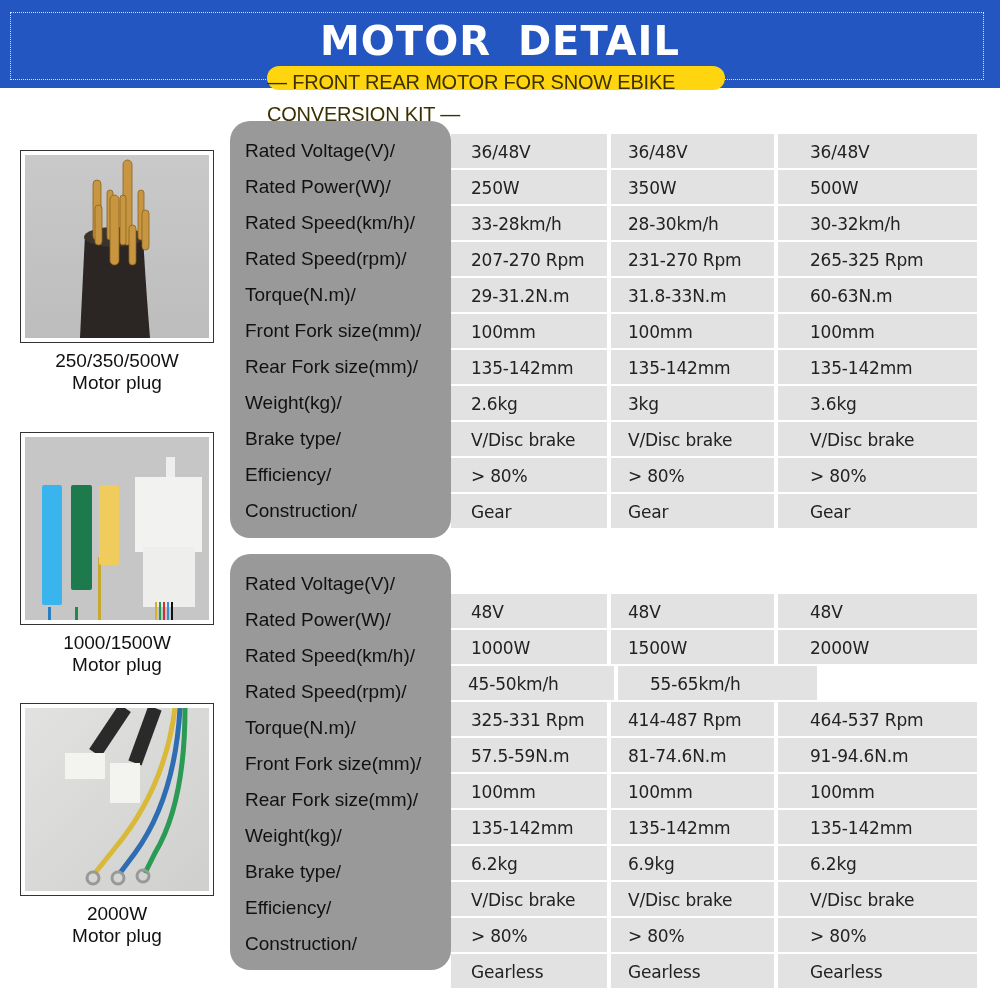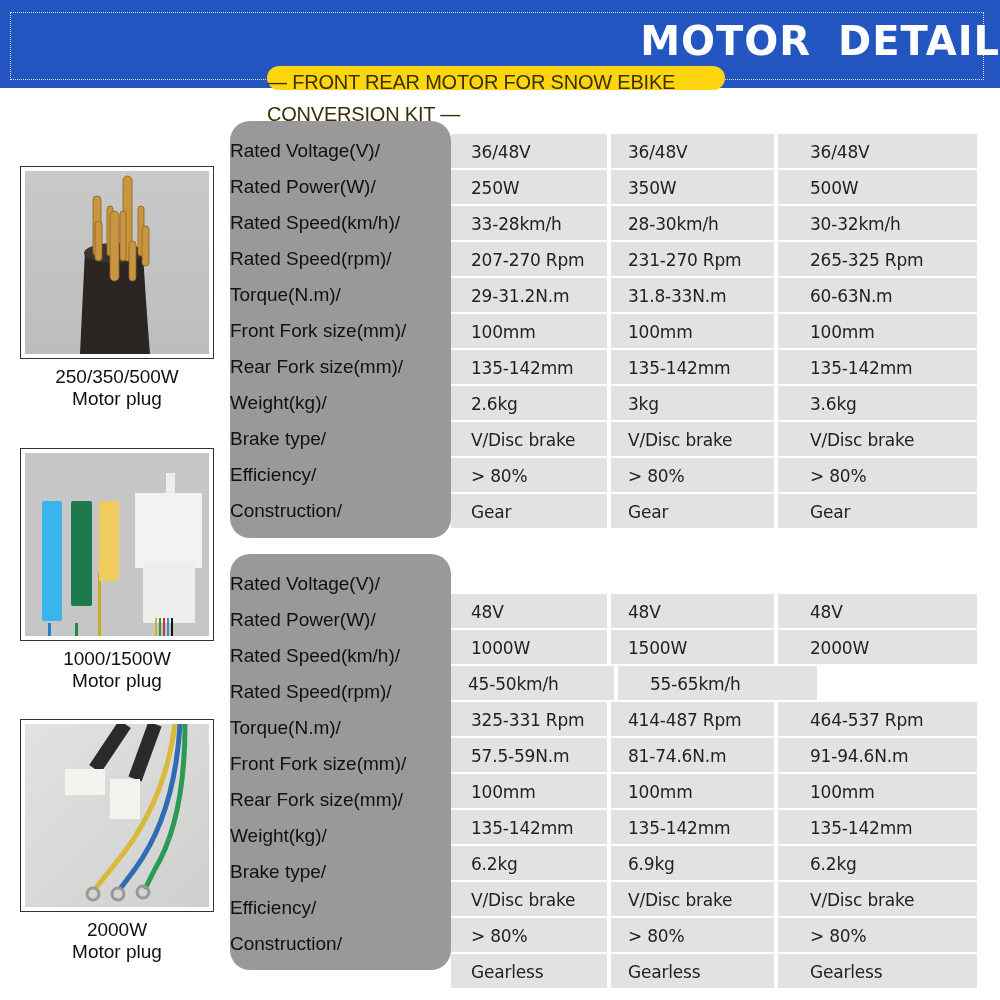--- a/index.html
+++ b/index.html
@@ -1,38 +1,38 @@
 <!DOCTYPE html>
 <html><head>
 <meta charset="utf-8">
 <style>
   * { box-sizing: border-box; margin: 0; padding: 0; }
   html, body { width: 1000px; height: 1000px; background: #ffffff; overflow: hidden; }
   body { position: relative; font-family: "Liberation Sans", sans-serif; color: #1a1a1a; }
 
   .banner { position: absolute; left: 0; top: 0; width: 1000px; height: 88px; background: #2456c2; }
   .banner-frame { position: absolute; left: 10px; top: 12px; width: 974px; height: 68px; border: 1px dotted #d9e2f5; }
-  .banner-title { position: absolute; left: 0; top: 18px; width: 1000px; text-align: right; color: #ffffff;
+  .banner-title { position: absolute; left: 0; top: 18px; width: 1000px; text-align: center; color: #ffffff;
     font-family: "DejaVu Sans", sans-serif; font-weight: bold; font-size: 40px; letter-spacing: 1px; word-spacing: 12px; }
   .banner-pill { position: absolute; left: 267px; top: 66px; width: 458px; height: 24px; background: #ffd50f;
     border-radius: 16px; text-align: left; line-height: 32px; font-size: 20px; color: #3a3000;
     font-family: "Liberation Sans", sans-serif; letter-spacing: -0.2px; }
 
-  .plug { position: absolute; left: 20px; width: 194px; margin-top: 16px; }
+  .plug { position: absolute; left: 20px; width: 194px; }
   .plug-photo { position: relative; width: 194px; height: 193px; border: 1px solid #333; background: #fff; padding: 4px; }
   .plug-photo .img { width: 100%; height: 100%; position: relative; overflow: hidden; }
   .plug-caption { text-align: center; font-size: 19px; line-height: 22px; color: #111; margin-top: 7px; }
 
   .img-a { background: linear-gradient(180deg,#c9c9c9,#bdbdbd); }
   .img-b { background: #c6c6c6; }
   .img-c { background: linear-gradient(135deg,#e2e2e0,#cfcfcd); }
 
   .spec-block { position: absolute; left: 230px; width: 750px; }
   .label-panel { position: absolute; left: 0; top: 0; width: 221px; background: #999999; border-radius: 20px; }
-  .label-row { height: 36px; line-height: 36px; font-size: 19px; color: #111; white-space: nowrap; }
+  .label-row { height: 36px; line-height: 36px; padding-left: 15px; font-size: 19px; color: #111; white-space: nowrap; }
   .values { position: absolute; left: 221px; }
   .value-row { display: flex; height: 36px; }
   .cell { height: 34px; margin-bottom: 2px; background: #e2e2e2; line-height: 36px; font-size: 18.5px; color: #222;
     font-family: "DejaVu Sans", sans-serif; font-size: 17px; padding-left: 20px; white-space: nowrap; letter-spacing: -0.2px; }
   .c1 { width: 156px; margin-right: 4px; }
   .c2 { width: 163px; margin-right: 4px; padding-left: 17px; }
   .c3 { width: 199px; padding-left: 32px; }
 </style>
 </head>
 <body>

